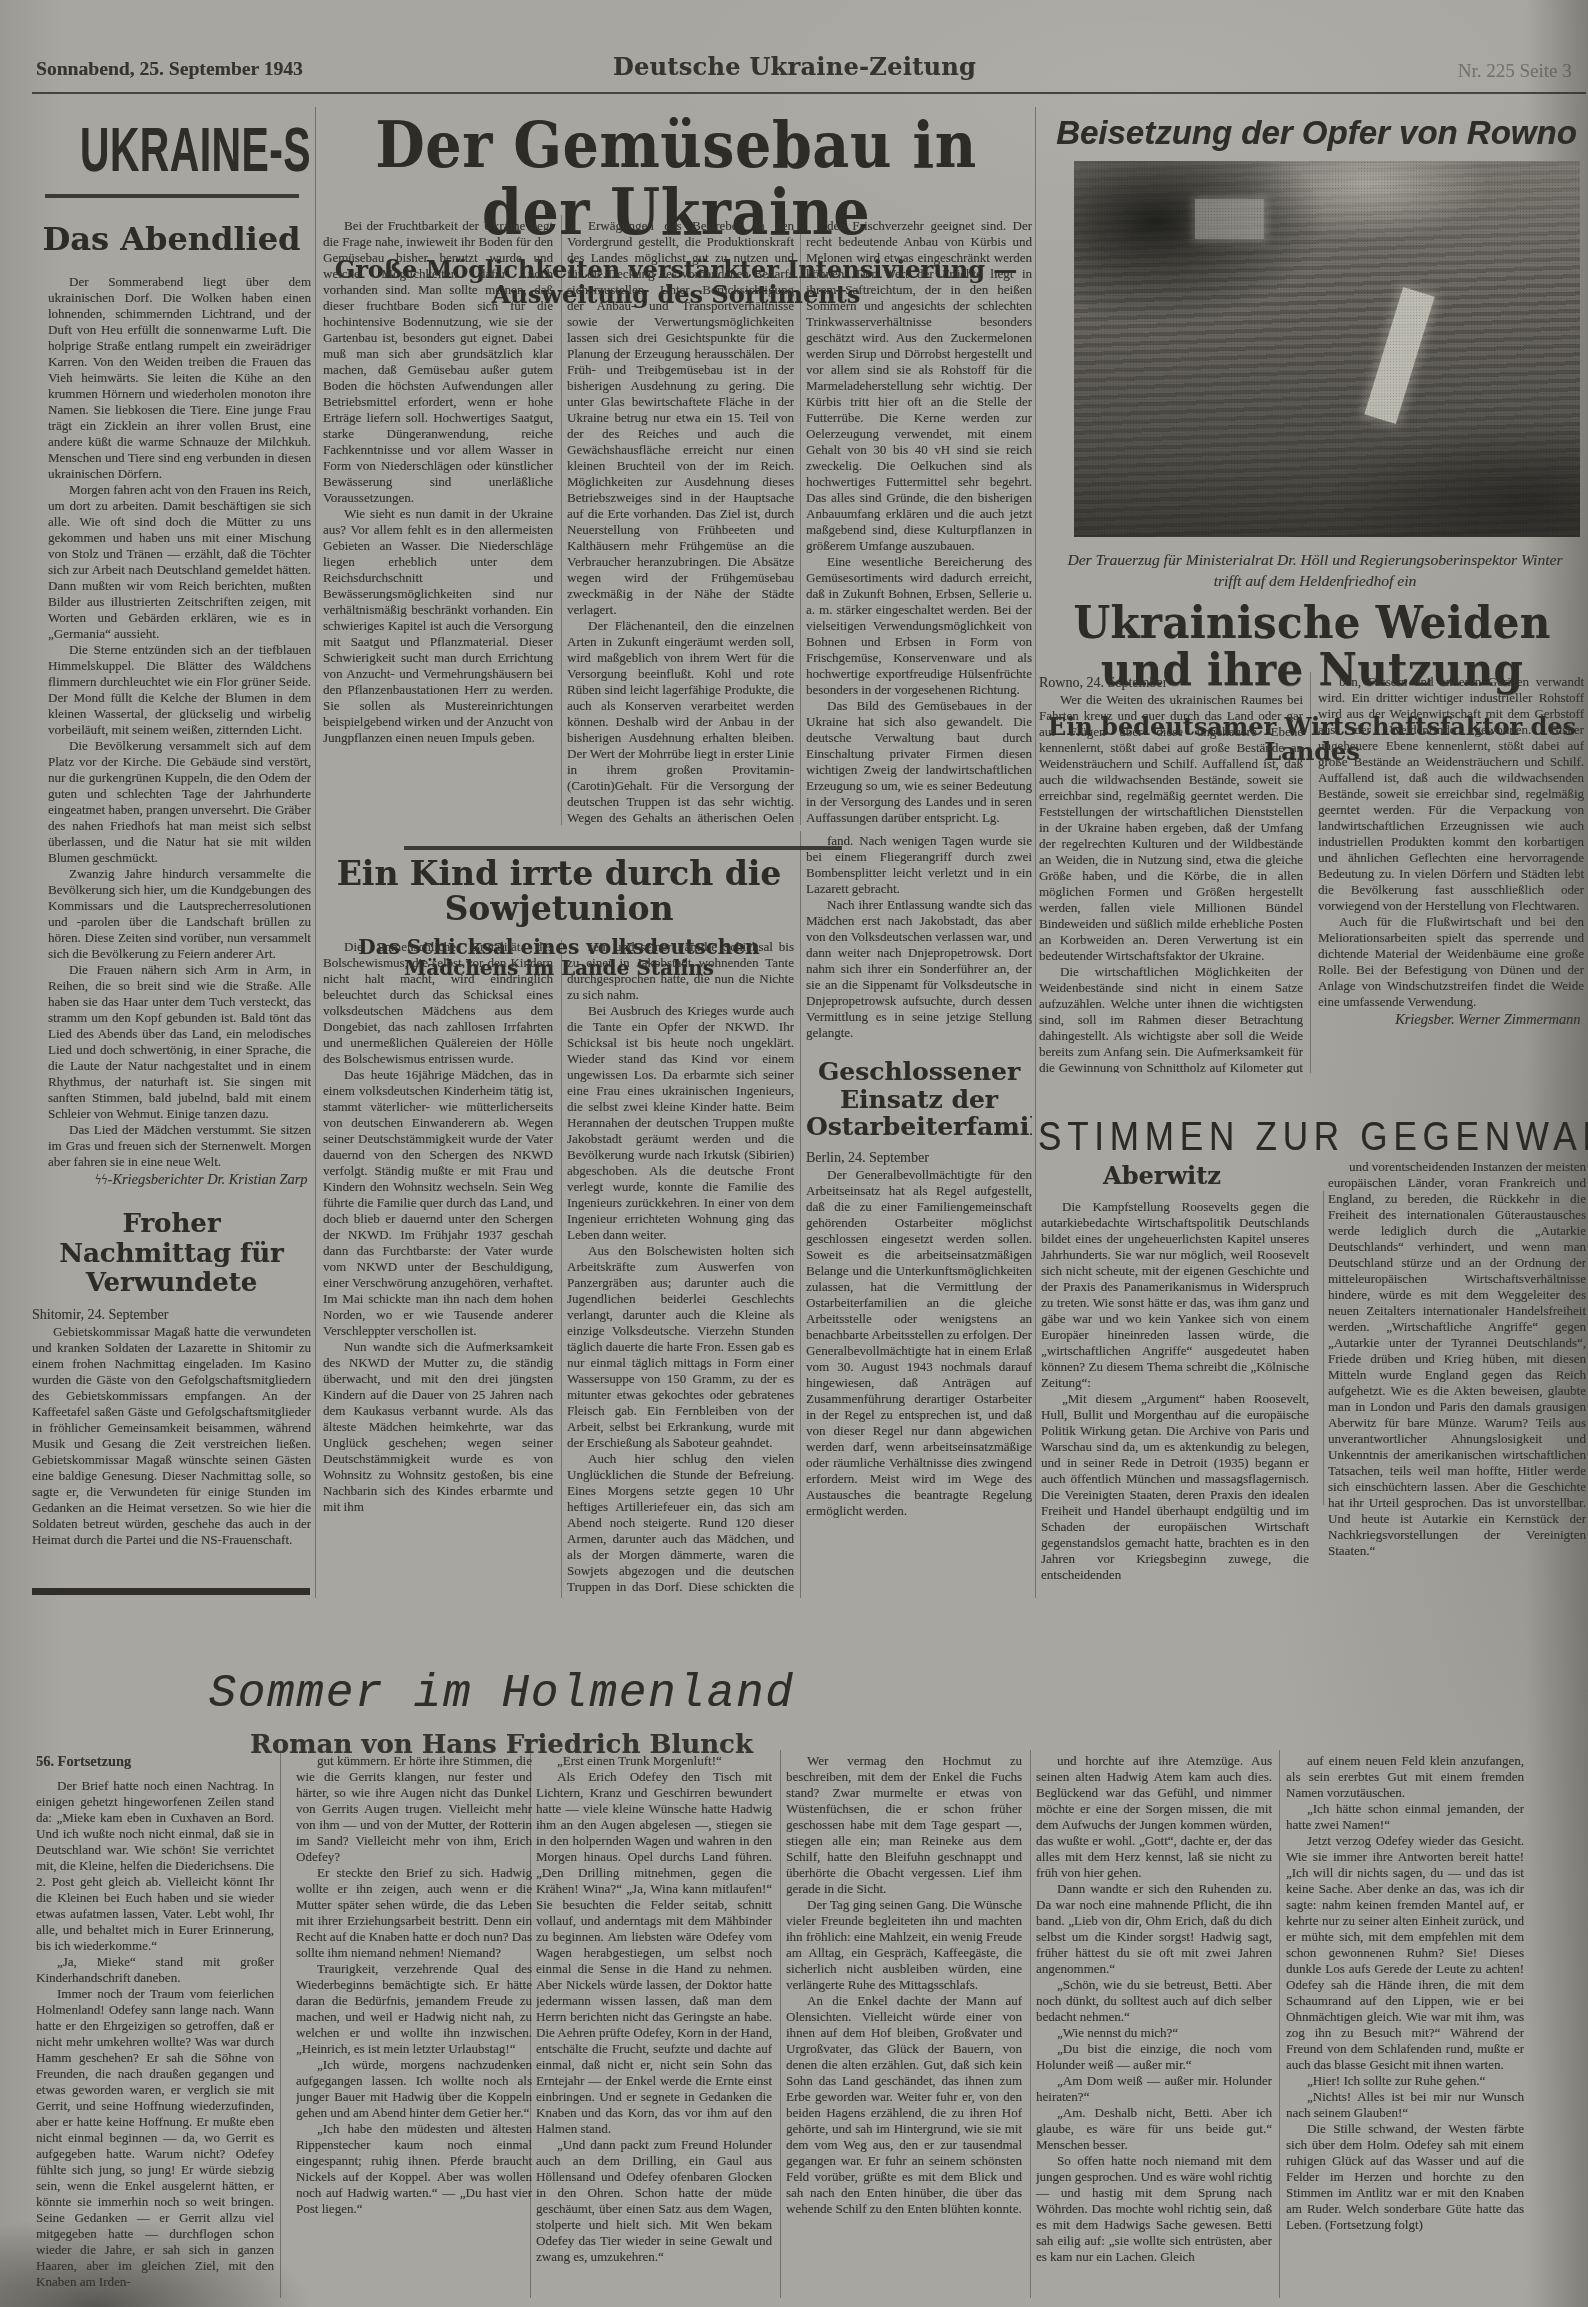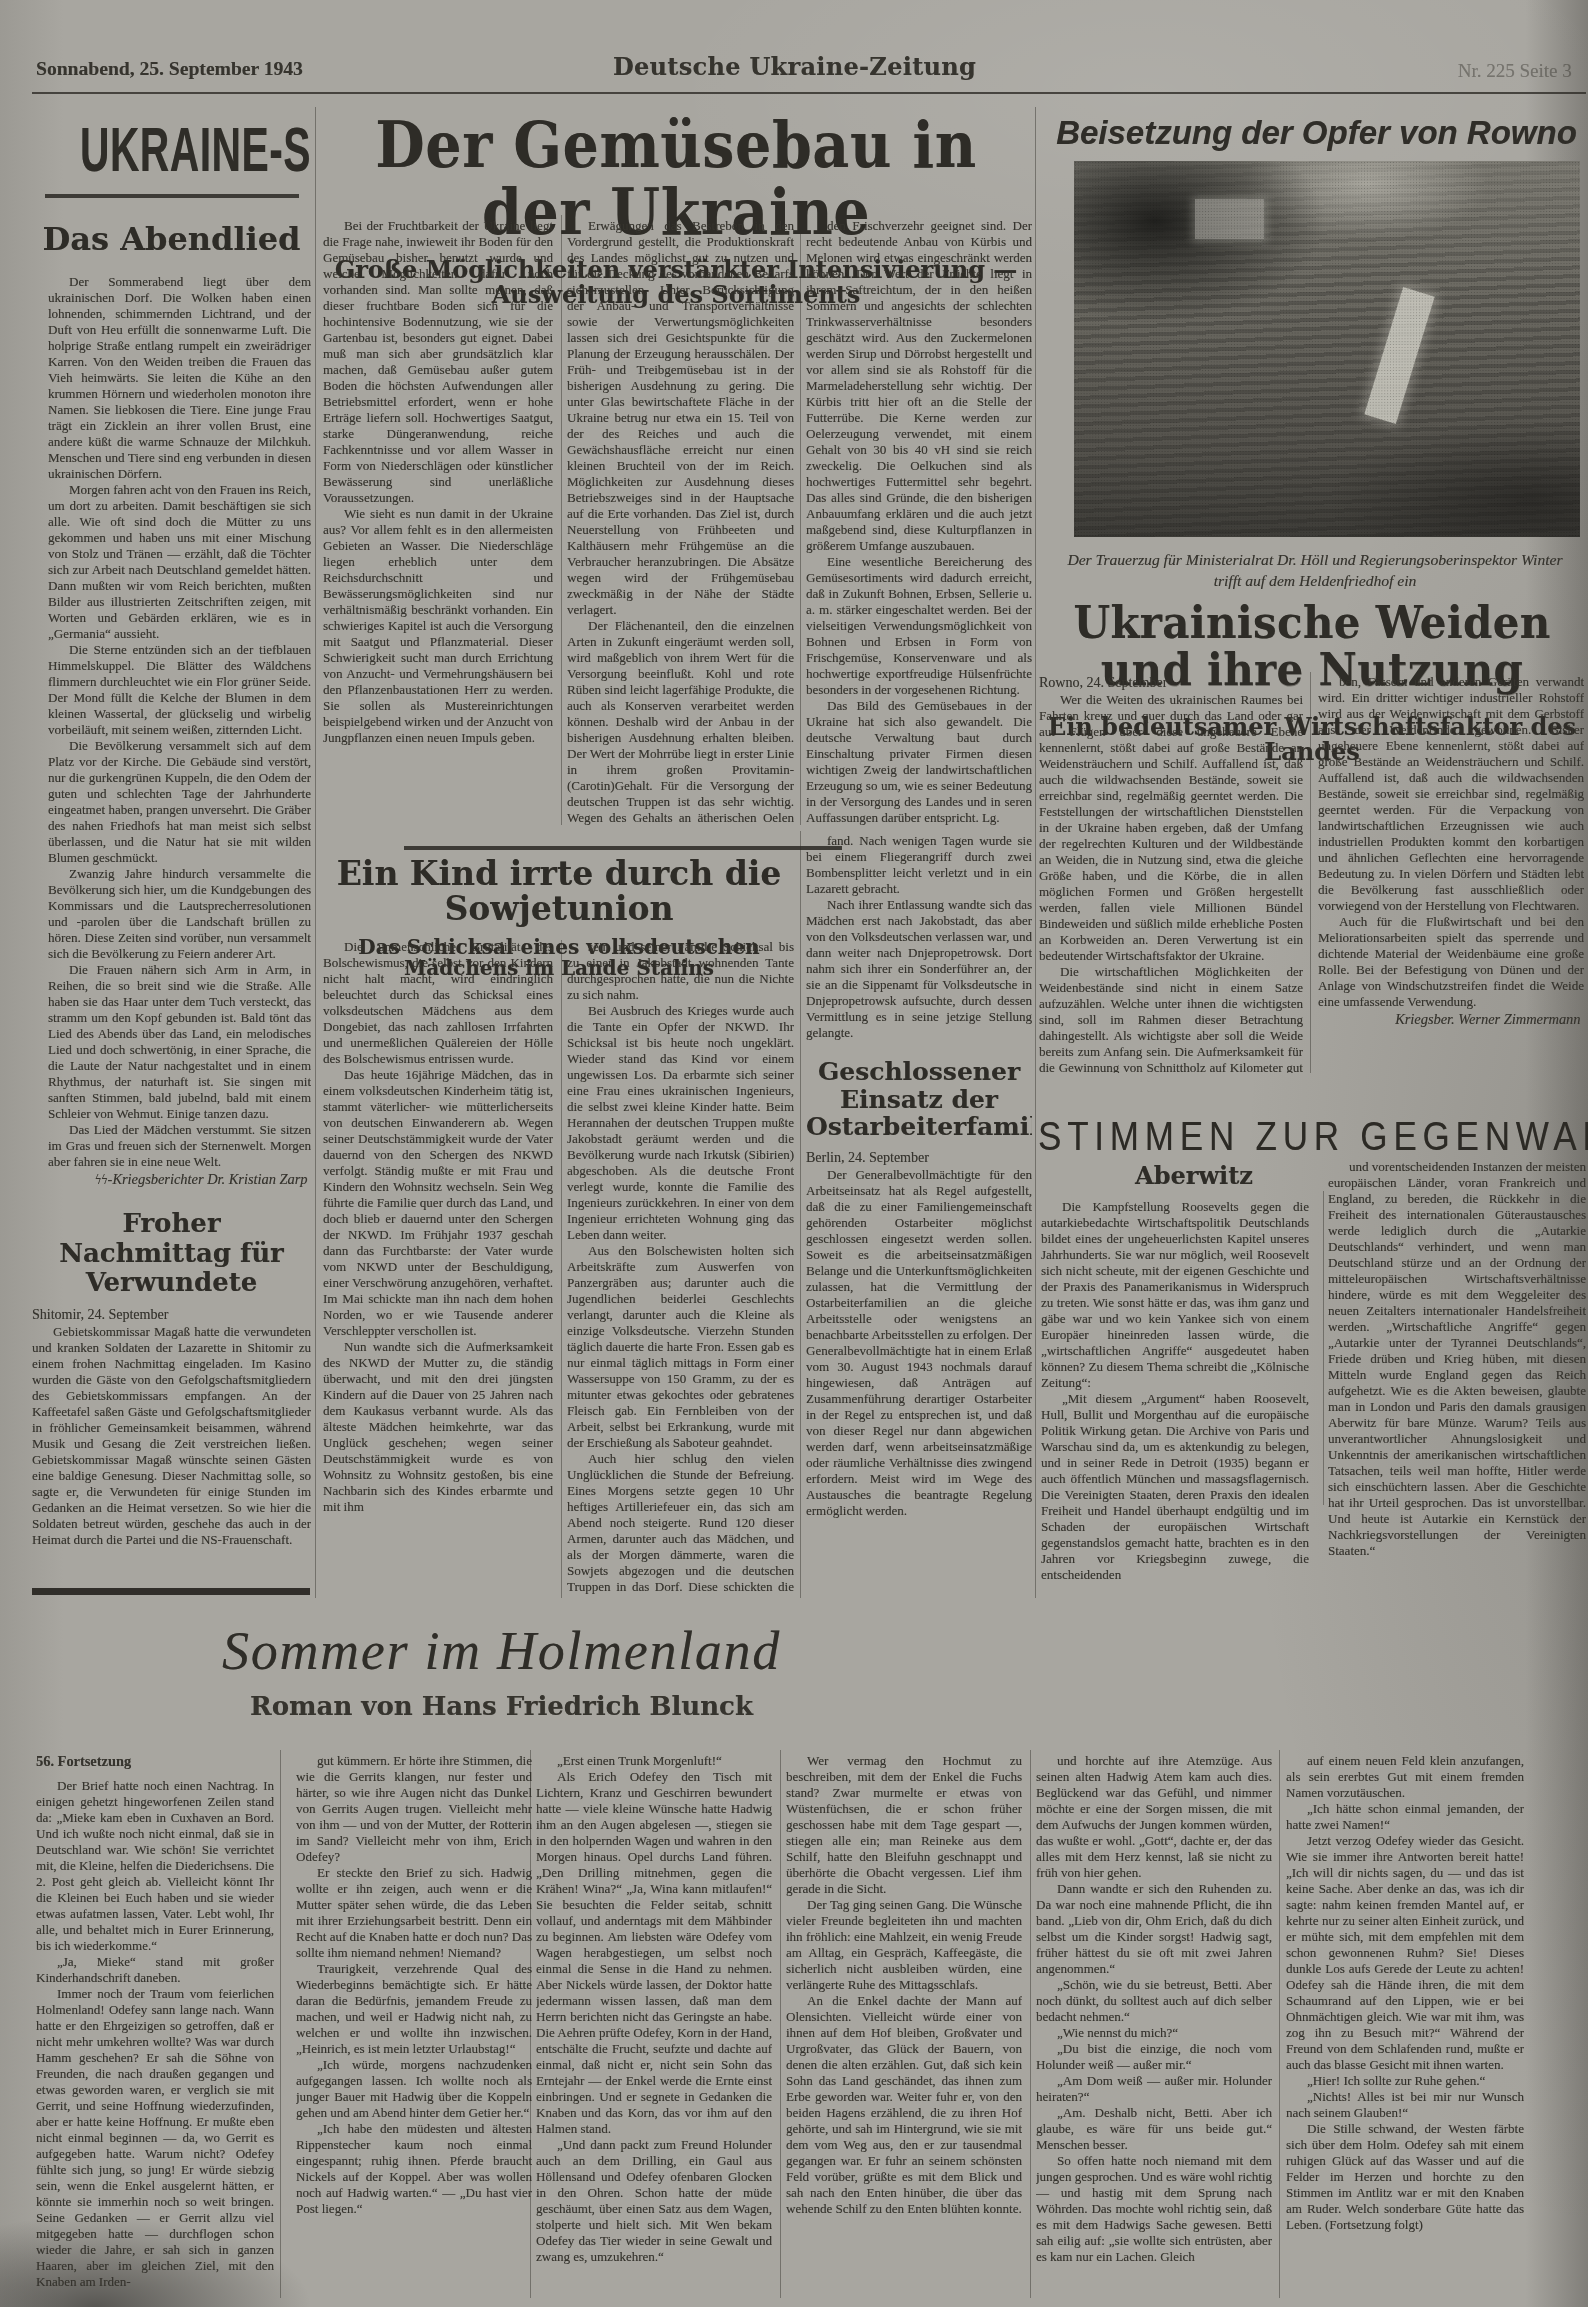--- a/index.html
+++ b/index.html
@@ -53,21 +53,21 @@
       radial-gradient(ellipse 265px 161px at 16% 16%, rgba(26,26,24,.92), rgba(26,26,24,0) 64%),
       radial-gradient(ellipse 196px 92px at 58% 6%, rgba(205,203,194,.55), transparent 62%),
       radial-gradient(ellipse 288px 115px at 90% 90%, rgba(30,29,27,.6), transparent 70%),
       linear-gradient(180deg, rgba(132,130,122,.65) 0%, rgba(96,94,88,.25) 34%, rgba(62,60,56,.55) 76%, rgba(44,43,40,.75) 100%),
       repeating-linear-gradient(178deg, rgba(32,32,30,.32) 0 4px, rgba(120,118,110,.22) 4px 8.7px);
   }
   .photo .halftone{position:absolute;inset:0;background-image:radial-gradient(circle, rgba(15,15,14,.26) 0.6px, transparent 0.9px);background-size:2.9px 2.9px;}
   .photo .obelisk{position:absolute;left:61%;top:34%;width:33px;height:133px;background:rgba(206,204,195,.85);transform:rotate(17deg);box-shadow:0 0 10.4px 3.5px rgba(206,204,195,.35);}
   .photo .hut{position:absolute;left:24%;top:10%;width:69px;height:40px;background:rgba(190,188,180,.55);box-shadow:0 0 8px 3.5px rgba(190,188,180,.3);}
   
-  .roman-title{font-family:Liberation Serif, serif;font-style:italic;font-weight:400;font-size:54px;letter-spacing:1.7px;color:#2f2d28;white-space:nowrap;}
+  .roman-title{font-family:Liberation Mono, monospace;font-style:italic;font-weight:400;font-size:46px;letter-spacing:1.7px;color:#2f2d28;white-space:nowrap;margin-top:48px;}
   .roman-by{font-family:"DejaVu Serif",serif;font-weight:700;font-size:26px;}
   .fort{font-weight:700;font-size:14.4px;margin:0 0 8px 0;}
 </style>
 </head>
 <body>
 
 <div class="page">
 
   <div class="abs mast-date" style="left:36px;top:58px;">Sonnabend, 25. September 1943</div>
   <div class="abs mast-title" style="left:0;top:52px;width:1589px;text-align:center;">Deutsche Ukraine-Zeitung</div>
@@ -187,21 +187,21 @@
     <div class="body-txt">
         <p>ben, Fässern und anderen Geräten verwandt wird. Ein dritter wichtiger industrieller Rohstoff wird aus der Weidenwirtschaft mit dem Gerbstoff aus der Weidenrinde gewonnen. Bisher ungeheuere Ebene kennenlernt, stößt dabei auf große Bestände an Weidensträuchern und Schilf. Auffallend ist, daß auch die wildwachsenden Bestände, soweit sie erreichbar sind, regelmäßig geerntet werden. Für die Verpackung von landwirtschaftlichen Erzeugnissen wie auch industriellen Produkten kommt den korbartigen und ähnlichen Geflechten eine hervorragende Bedeutung zu. In vielen Dörfern und Städten lebt die Bevölkerung fast ausschließlich oder vorwiegend von der Herstellung von Flechtwaren.</p>
         <p>Auch für die Flußwirtschaft und bei den Meliorationsarbeiten spielt das sperrende und dichtende Material der Weidenbäume eine große Rolle. Bei der Befestigung von Dünen und der Anlage von Windschutzstreifen findet die Weide eine umfassende Verwendung.</p>
       </div>
     <div class="sig">Kriegsber. Werner Zimmermann</div>
   </div>
 
   <div class="abs center" style="left:1038px;top:1112px;width:548px;">
     <span class="stimmen-h" style="display:inline-block;">STIMMEN ZUR GEGENWART</span>
   </div>
-  <div class="abs serifhead aberwitz center" style="left:1060px;top:1163px;width:268px;">Aberwitz</div>
+  <div class="abs serifhead aberwitz center" style="left:1028px;top:1163px;width:268px;">Aberwitz</div>
   <div class="abs clip body-txt" style="left:1041px;top:1199px;width:268px;height:398px;">
       <p>Die Kampfstellung Roosevelts gegen die autarkiebedachte Wirtschaftspolitik Deutschlands bildet eines der ungeheuerlichsten Kapitel unseres Jahrhunderts. Sie war nur möglich, weil Roosevelt sich nicht scheute, mit der eigenen Geschichte und der Praxis des Panamerikanismus in Widerspruch zu treten. Wie sonst hätte er das, was ihm ganz und gäbe war und wo kein Yankee sich von einem Europäer hineinreden lassen würde, die „wirtschaftlichen Angriffe“ ausgedeutet haben können? Zu diesem Thema schreibt die „Kölnische Zeitung“:</p>
       <p>„Mit diesem „Argument“ haben Roosevelt, Hull, Bullit und Morgenthau auf die europäische Politik Wirkung getan. Die Archive von Paris und Warschau sind da, um es aktenkundig zu belegen, und in seiner Rede in Detroit (1935) begann er auch öffentlich München und massagsflagernisch. Die Vereinigten Staaten, deren Praxis den idealen Freiheit und Handel überhaupt endgültig und im Schaden der europäischen Wirtschaft gegenstandslos gemacht hatte, brachten es in den Jahren vor Kriegsbeginn zuwege, die entscheidenden</p>
     </div>
   <div class="abs clip body-txt" style="left:1328px;top:1159px;width:258px;height:437px;">
       <p>und vorentscheidenden Instanzen der meisten europäischen Länder, voran Frankreich und England, zu bereden, die Rückkehr in die Freiheit des internationalen Güteraustausches werde lediglich durch die „Autarkie Deutschlands“ verhindert, und wenn man Deutschland stürze und an der Ordnung der mitteleuropäischen Wirtschaftsverhältnisse hindere, würde es mit dem Weggeleiter des neuen Zeitalters internationaler Handelsfreiheit werden. „Wirtschaftliche Angriffe“ gegen „Autarkie unter der Tyrannei Deutschlands“, Friede drüben und Krieg hüben, mit diesen Mitteln wurde England gegen das Reich aufgehetzt. Wie es die Akten beweisen, glaubte man in London und Paris den damals grausigen Aberwitz für bare Münze. Warum? Teils aus unverantwortlicher Ahnungslosigkeit und Unkenntnis der amerikanischen wirtschaftlichen Tatsachen, teils weil man hoffte, Hitler werde sich einschüchtern lassen. Aber die Geschichte hat ihr Urteil gesprochen. Das ist unvorstellbar. Und heute ist Autarkie ein Kernstück der Nachkriegsvorstellungen der Vereinigten Staaten.“</p>
     </div>
 
   <div class="abs" style="left:69px;top:1620px;width:865px;text-align:center;">
     <div class="roman-title">Sommer im Holmenland</div>

